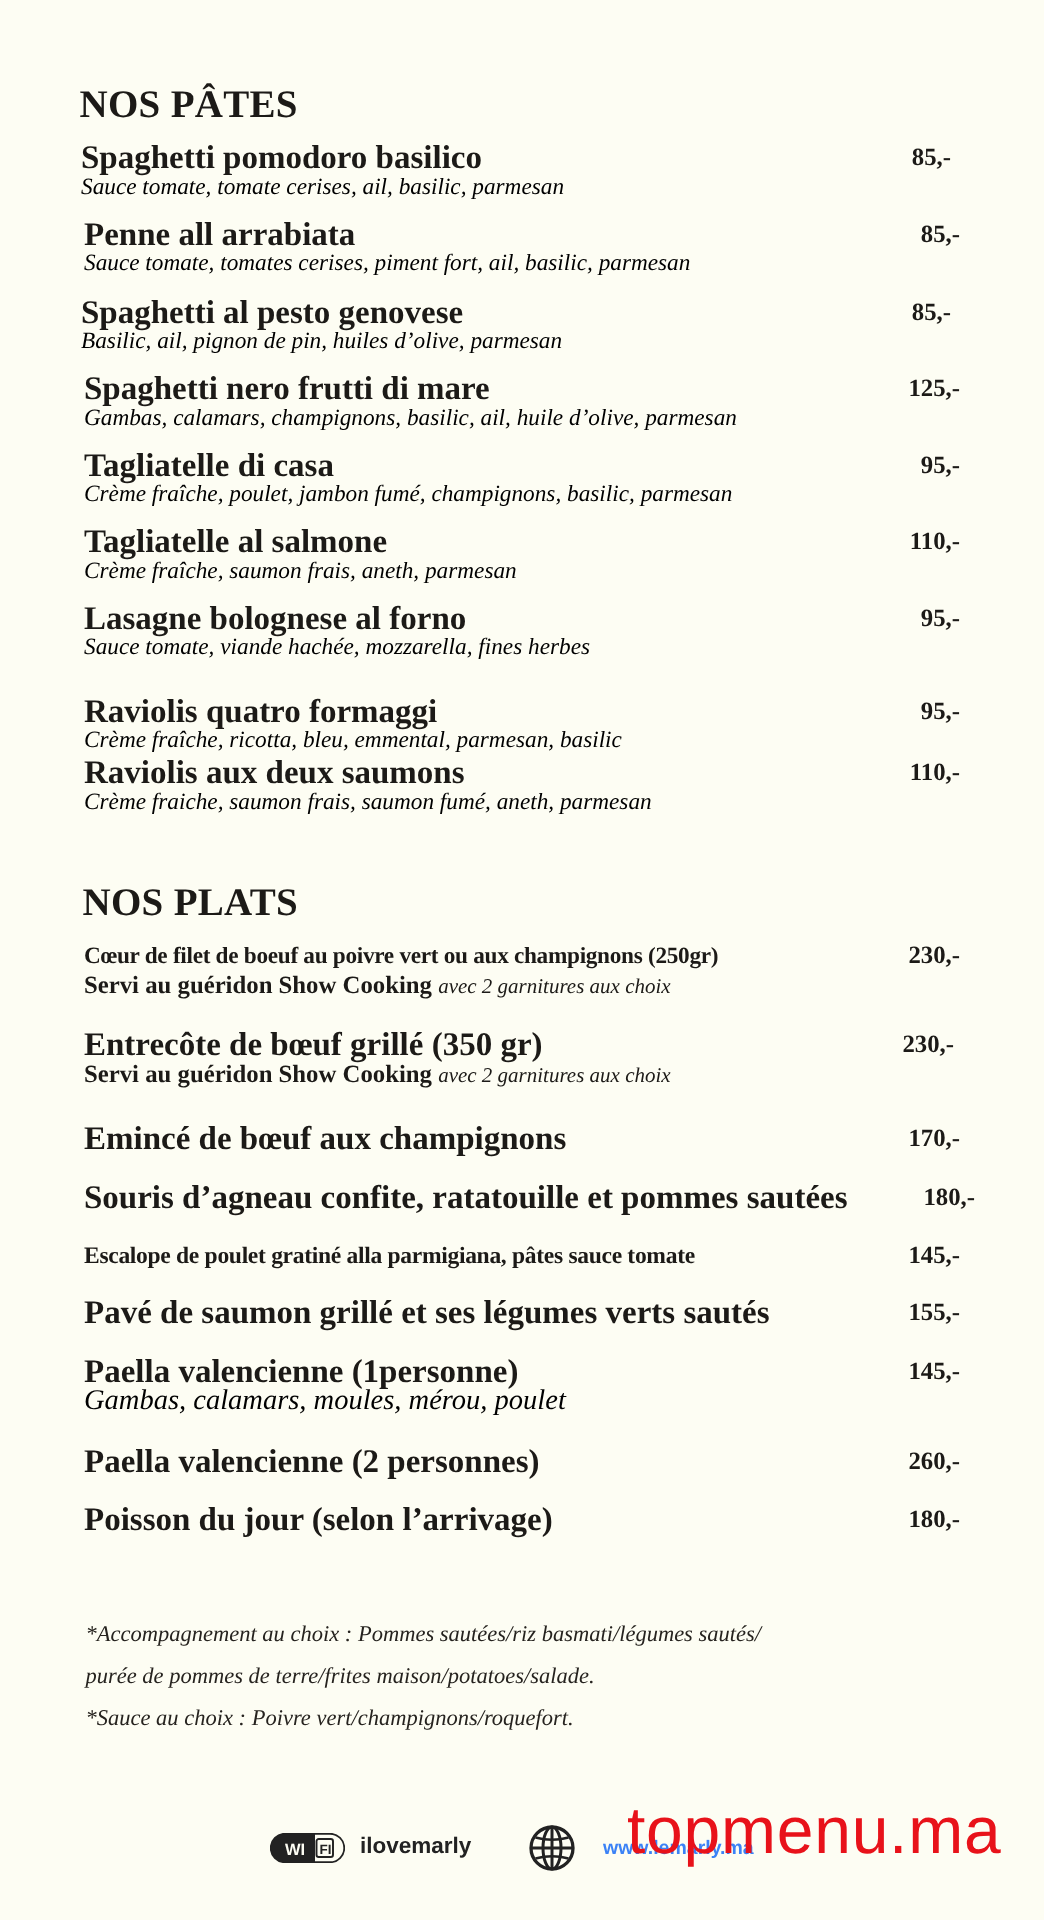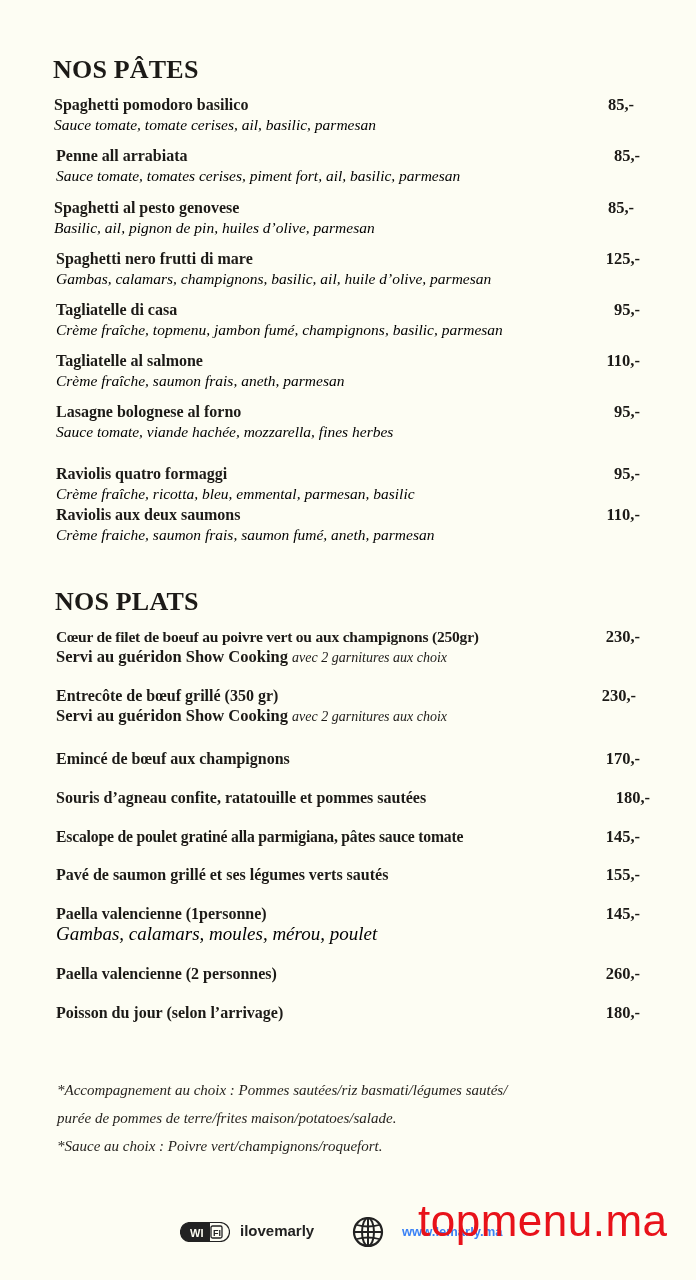--- a/index.html
+++ b/index.html
@@ -14,21 +14,21 @@
   .section-title {
     position: absolute; left: 53px;
     font-family: "Liberation Serif", "DejaVu Serif", serif;
     font-weight: 700; font-size: 26px; letter-spacing: 0.2px;
     color: #1c1a17; margin: 0;
   }
   .item { position: absolute; left: 54px; width: 584px; }
   .item .row { position: relative; height: 20px; }
   .item .name {
     font-family: "Liberation Serif", "DejaVu Serif", serif;
-    font-weight: 700; font-size: 16px; line-height: 20px; white-space: nowrap;
+    font-weight: 700; font-size: 22px; line-height: 20px; white-space: nowrap;
   }
   .item .price {
     position: absolute; right: 0; top: 0;
     font-family: "Liberation Serif", "DejaVu Serif", serif;
     font-weight: 700; font-size: 16.5px; line-height: 20px;
   }
   .item .desc {
     font-family: "Liberation Serif", "DejaVu Serif", serif;
     font-style: italic; font-size: 15.5px; line-height: 20px; white-space: nowrap;
     color: #000000;
@@ -91,21 +91,21 @@
     <div class="desc">Basilic, ail, pignon de pin, huiles d’olive, parmesan</div>
   </div>
 
   <div class="item" style="top:249px; left:56px;">
     <div class="row"><span class="name">Spaghetti nero frutti di mare</span><span class="price">125,-</span></div>
     <div class="desc">Gambas, calamars, champignons, basilic, ail, huile d’olive, parmesan</div>
   </div>
 
   <div class="item" style="top:300px; left:56px;">
     <div class="row"><span class="name">Tagliatelle di casa</span><span class="price">95,-</span></div>
-    <div class="desc">Crème fraîche, topmenu, jambon fumé, champignons, basilic, parmesan</div>
+    <div class="desc">Crème fraîche, poulet, jambon fumé, champignons, basilic, parmesan</div>
   </div>
 
   <div class="item" style="top:351px; left:56px;">
     <div class="row"><span class="name">Tagliatelle al salmone</span><span class="price">110,-</span></div>
     <div class="desc">Crème fraîche, saumon frais, aneth, parmesan</div>
   </div>
 
   <div class="item" style="top:402px; left:56px;">
     <div class="row"><span class="name">Lasagne bolognese al forno</span><span class="price">95,-</span></div>
     <div class="desc">Sauce tomate, viande hachée, mozzarella, fines herbes</div>

